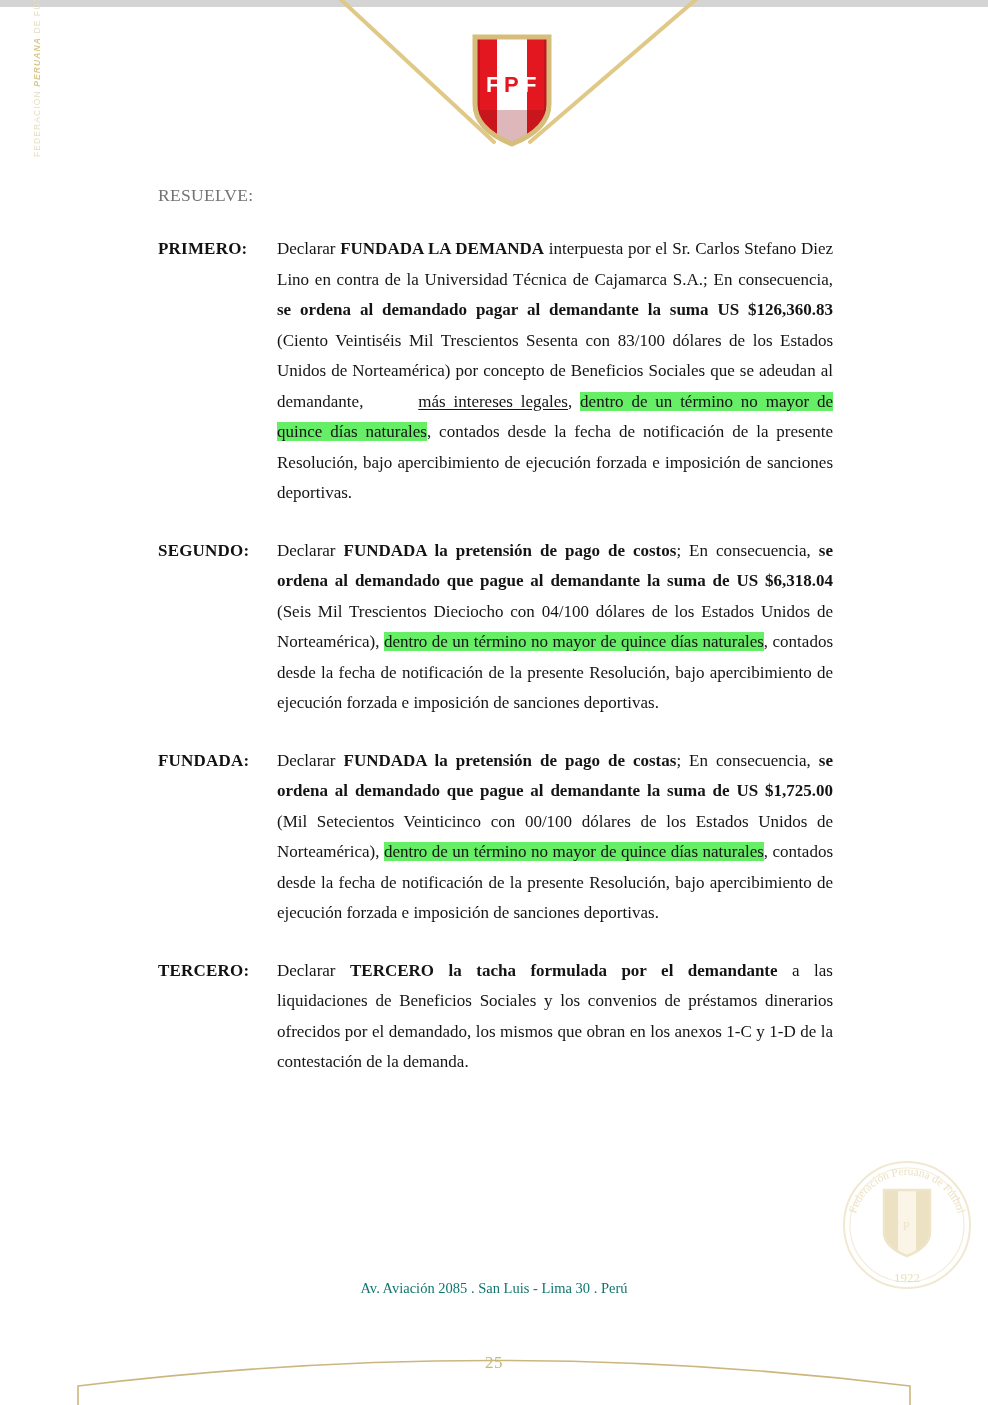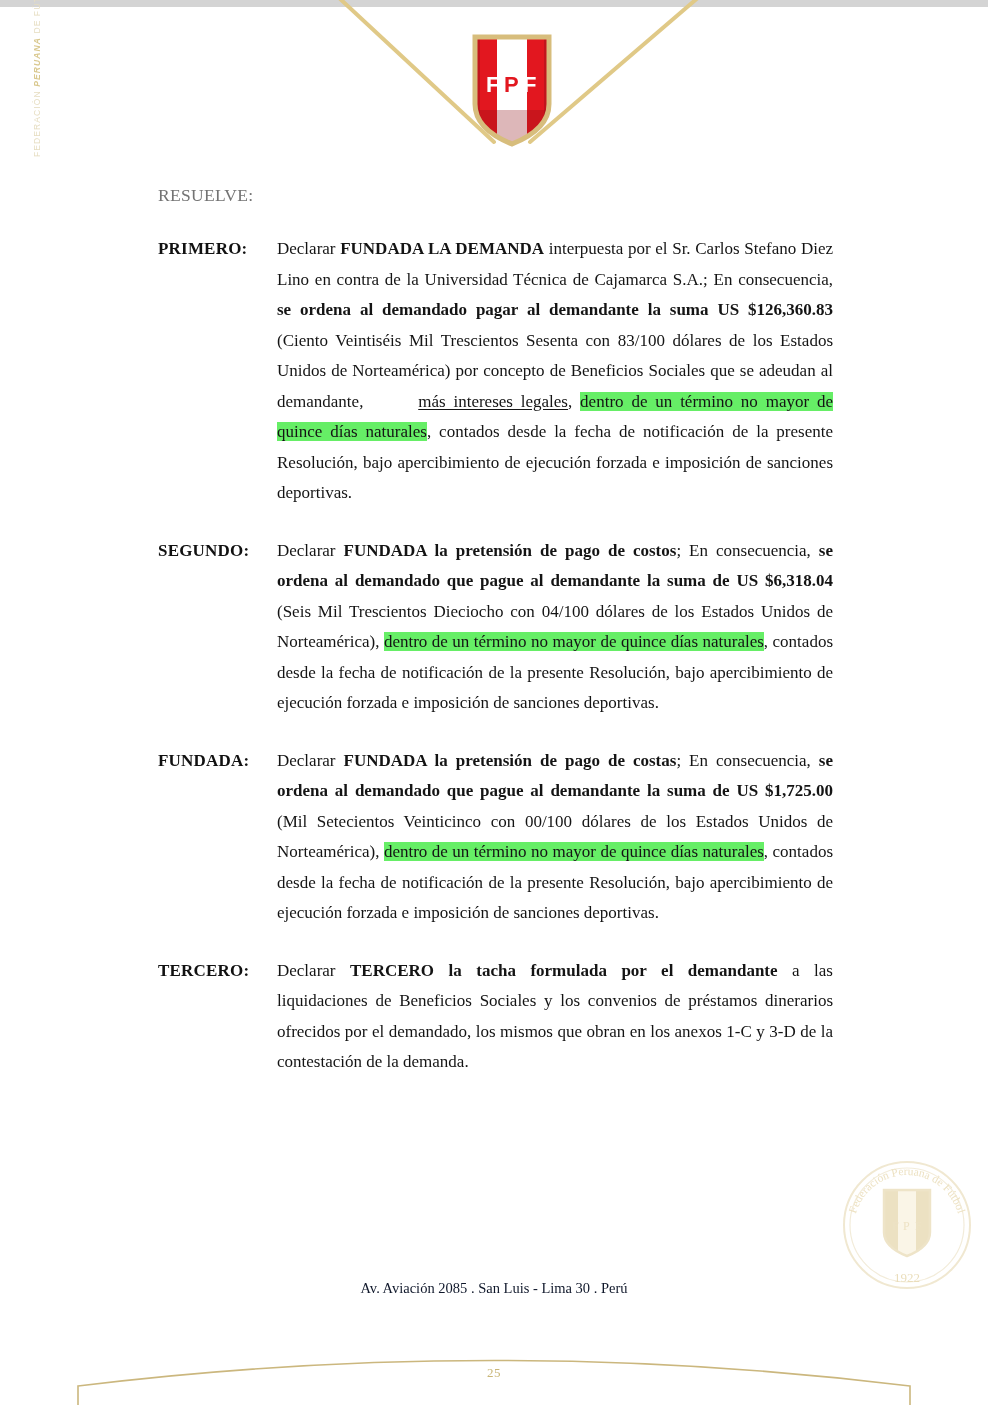--- a/index.html
+++ b/index.html
@@ -122,43 +122,42 @@
   
   .footer {
     position: absolute;
     left: 0;
     top: 1276px;
     width: 988px;
     text-align: center;
     font-family: "Liberation Serif", serif;
     font-size: 14.5px;
     line-height: 25px;
-    color: #0f172a;
+    color: #0f766e;
   }
   .footer .sep { display: inline-block; padding: 0 16px; }
 
   
   .bottom-arc {
     position: absolute;
     left: 0;
     top: 1330px;
     width: 988px;
     height: 75px;
   }
   .page-number {
     position: absolute;
     left: 0;
     top: 1353px;
     width: 988px;
     text-align: center;
     font-family: "Liberation Serif", serif;
-    font-size: 13px;
+    font-size: 17px;
     color: #c9b678;
     letter-spacing: .5px;
-    margin-top: 12px;
   }
 </style>
 </head>
 <body>
 
 <div class="page">
 
   <div class="top-strip"></div>
 
   <svg class="chevron" viewBox="0 0 988 170">
@@ -200,21 +199,21 @@
         <div class="clause">
           <div class="clause-label">SEGUNDO:</div>
           <div class="clause-body"><span>Declarar </span><b>FUNDADA la pretensión de pago de costos</b><span>; En consecuencia, </span><b>se ordena al demandado que pague al demandante la suma de US $6,318.04</b><span> (Seis Mil Trescientos Dieciocho con 04/100 dólares de los Estados Unidos de Norteamérica), </span><span class="hl">dentro de un término no mayor de quince días naturales</span><span>, contados desde la fecha de notificación de la presente Resolución, bajo apercibimiento de ejecución forzada e imposición de sanciones deportivas.</span></div>
         </div>
         <div class="clause">
           <div class="clause-label">FUNDADA:</div>
           <div class="clause-body"><span>Declarar </span><b>FUNDADA la pretensión de pago de costas</b><span>; En consecuencia, </span><b>se ordena al demandado que pague al demandante la suma de US $1,725.00</b><span> (Mil Setecientos Veinticinco con 00/100 dólares de los Estados Unidos de Norteamérica), </span><span class="hl">dentro de un término no mayor de quince días naturales</span><span>, contados desde la fecha de notificación de la presente Resolución, bajo apercibimiento de ejecución forzada e imposición de sanciones deportivas.</span></div>
         </div>
         <div class="clause">
           <div class="clause-label">TERCERO:</div>
-          <div class="clause-body"><span>Declarar </span><b>TERCERO la tacha formulada por el demandante</b><span> a las liquidaciones de Beneficios Sociales y los convenios de préstamos dinerarios ofrecidos por el demandado, los mismos que obran en los anexos 1-C y 3-D de la contestación de la demanda.</span></div>
+          <div class="clause-body"><span>Declarar </span><b>TERCERO la tacha formulada por el demandante</b><span> a las liquidaciones de Beneficios Sociales y los convenios de préstamos dinerarios ofrecidos por el demandado, los mismos que obran en los anexos 1-C y 1-D de la contestación de la demanda.</span></div>
         </div>
       </div>
   </div>
 
   <svg class="seal" viewBox="0 0 150 150">
     <defs>
       <path id="ringPath" d="M 22 78 A 53 53 0 0 1 128 78"></path>
       <clipPath id="sealShieldClip">
         <path d="M52 40 H98 V82 C98 94 88 101 75 106 C62 101 52 94 52 82 Z"></path>
       </clipPath>

